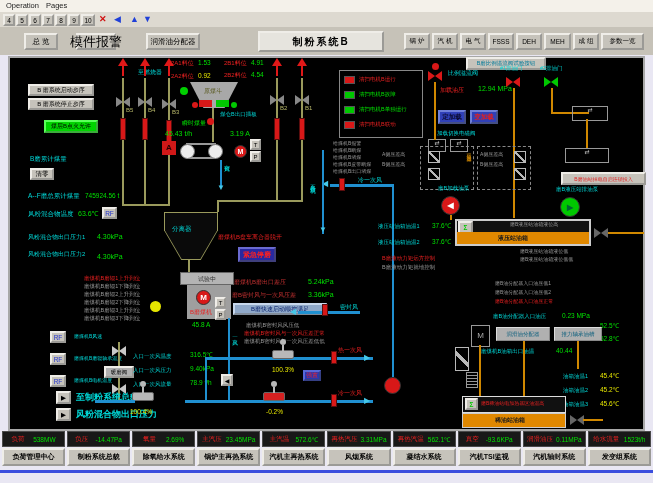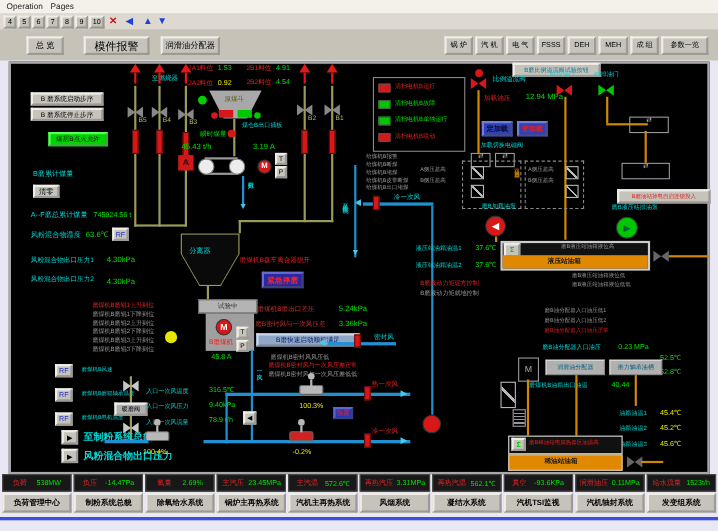--- a/index.html
+++ b/index.html
@@ -49,22 +49,23 @@
   <div class="b3" style="left:55px;top:14px;width:12px;height:12px;">8</div>
   <div class="b3" style="left:68px;top:14px;width:12px;height:12px;">9</div>
   <div class="b3" style="left:81px;top:14px;width:14px;height:12px;">10</div>
   <div class="tx" style="left:99px;top:15px;font-size:9px;color:#d01010;font-weight:bold;">✕</div>
   <div class="tx" style="left:114px;top:15px;font-size:9px;color:#2040d8;">◀</div>
   <div class="tx" style="left:130px;top:15px;font-size:9px;color:#2040d8;">▲</div>
   <div class="tx" style="left:143px;top:15px;font-size:9px;color:#2040d8;">▼</div>
 
   <div class="tx" style="left:0;top:27px;width:653px;height:28px;background:#c6c2b8;"></div>
   <div class="b3" style="left:24px;top:33px;width:34px;height:17px;font-size:7.5px;">总 览</div>
-  <div class="b3" style="left:76px;top:33px;width:60px;height:17px;font-size:10px;">模件报警</div>
+  <div class="b3" style="left:76px;top:33px;width:40px;height:17px;font-size:13px;">模件报警</div>
   <div class="b3" style="left:146px;top:33px;width:54px;height:17px;font-size:7.5px;">润滑油分配器</div>
+  <div class="b3" style="left:258px;top:31px;width:126px;height:21px;background:#e6e4de;font-size:10px;font-weight:bold;letter-spacing:2px;">制粉系统B</div>
   <div class="b3" style="left:404px;top:33px;width:26px;height:17px;">锅 炉</div>
   <div class="b3" style="left:432px;top:33px;width:26px;height:17px;">汽 机</div>
   <div class="b3" style="left:460px;top:33px;width:26px;height:17px;">电 气</div>
   <div class="b3" style="left:488px;top:33px;width:26px;height:17px;">FSSS</div>
   <div class="b3" style="left:516px;top:33px;width:26px;height:17px;">DEH</div>
   <div class="b3" style="left:544px;top:33px;width:27px;height:17px;">MEH</div>
   <div class="b3" style="left:573px;top:33px;width:26px;height:17px;">成 组</div>
   <div class="b3" style="left:601px;top:33px;width:43px;height:17px;">参数一览</div>
 
   <div class="panel" style="left:8px;top:56px;width:637px;height:375px;border:2px solid #a8a8a8;box-sizing:border-box;"></div>

